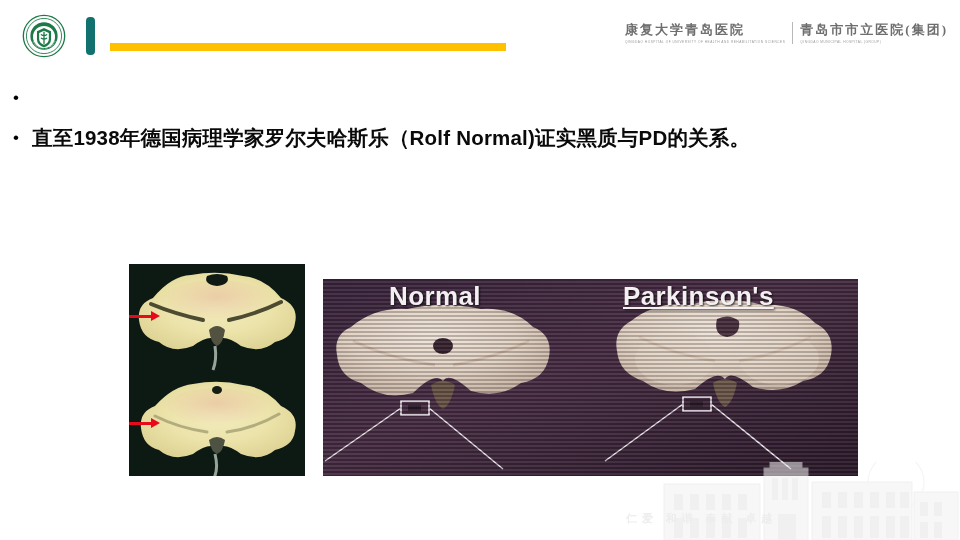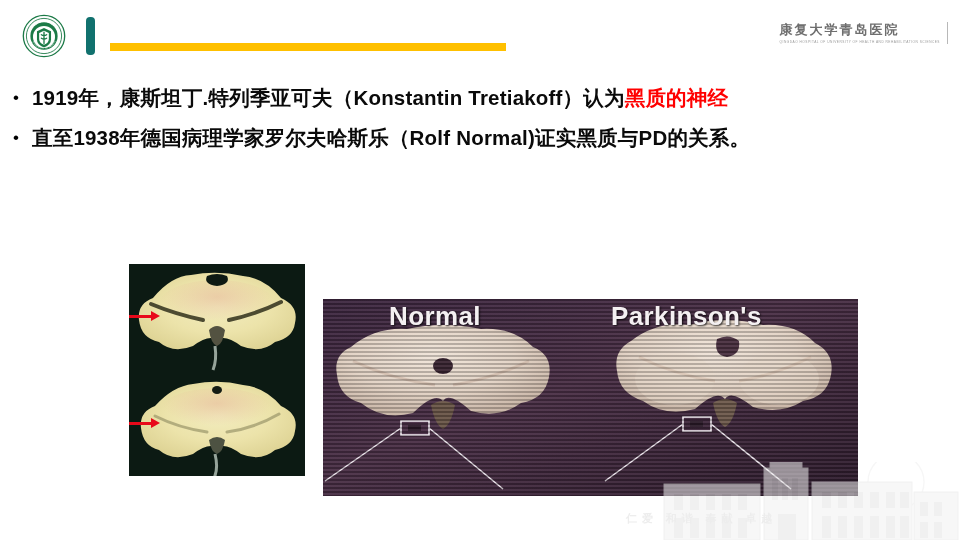--- a/index.html
+++ b/index.html
@@ -36,31 +36,31 @@
   .tline{
     font-size:20.5px;font-weight:700;color:#0a0a0a;line-height:40px;
     letter-spacing:.2px;white-space:nowrap;
   }
   .red{color:#ff0000;}
 
   
   .fig-left{position:absolute;left:129px;top:264px;width:176px;height:212px;
             background:#0d1a14;overflow:hidden;}
   .fig-right{position:absolute;left:323px;top:279px;width:535px;height:197px;
-             background:#8b5cf6;overflow:hidden;margin-top:20px;}
+             background:#8b5cf6;overflow:hidden;}
   .scan{position:absolute;inset:0;
         background:repeating-linear-gradient(to bottom,
           rgba(0,0,0,.22) 0px,rgba(0,0,0,.22) 2px,
           rgba(255,255,255,.05) 2px,rgba(255,255,255,.05) 4px);
         pointer-events:none;}
   .fr-label{position:absolute;top:2px;font-weight:700;color:#f4f0f2;
             font-size:26px;letter-spacing:.4px;
             text-shadow:1px 1px 2px rgba(0,0,0,.75);}
   .fr-label.n{left:66px;}
-  .fr-label.p{left:288px;}
+  .fr-label.p{left:300px;text-decoration:underline;}
   .arrow{position:absolute;height:0;}
   .arrow .shaft{position:absolute;left:0;top:3px;width:24px;height:3px;background:#e8091a;}
   .arrow .head{position:absolute;left:22px;top:-1px;width:0;height:0;
                border-top:5px solid transparent;border-bottom:5px solid transparent;
                border-left:9px solid #e8091a;}
 
   
   .footer-building{position:absolute;right:0;bottom:0;width:300px;height:78px;
                    opacity:.55;}
   .motto{position:absolute;left:626px;bottom:14px;font-size:11px;
@@ -97,30 +97,31 @@
 
   <div class="teal-bar"></div>
   <div class="gold-bar"></div>
 
   <div class="hosp-logo">
     <div class="hosp-block">
       <div class="hosp-cn">康复大学青岛医院</div>
       <div class="hosp-en">QINGDAO HOSPITAL OF UNIVERSITY OF HEALTH AND REHABILITATION SCIENCES</div>
     </div>
     <div class="hosp-div"></div>
+    <div class="hosp-block">
+      <div class="hosp-cn">青岛市市立医院(集团)</div>
+      <div class="hosp-en">QINGDAO MUNICIPAL HOSPITAL (GROUP)</div>
+    </div>
   </div>
 
   <div class="content">
 
     <div class="bullet-row">
       <div class="bullet-dot">•</div>
       <div class="bullet-body">
-        <div class="tline">
-          <span>1919年，康斯坦丁.特列季亚可夫（Konstantin Tretiakoff）认为</span><span class="red">黑质的神经</span>
-        </div>
       </div>
     </div>
 
     <div class="bullet-row">
       <div class="bullet-dot">•</div>
       <div class="bullet-body">
         <div class="tline">
           <span>直至1938年德国病理学家罗尔夫哈斯乐（Rolf Normal)证实黑质与PD的关系。</span>
         </div>
       </div>

